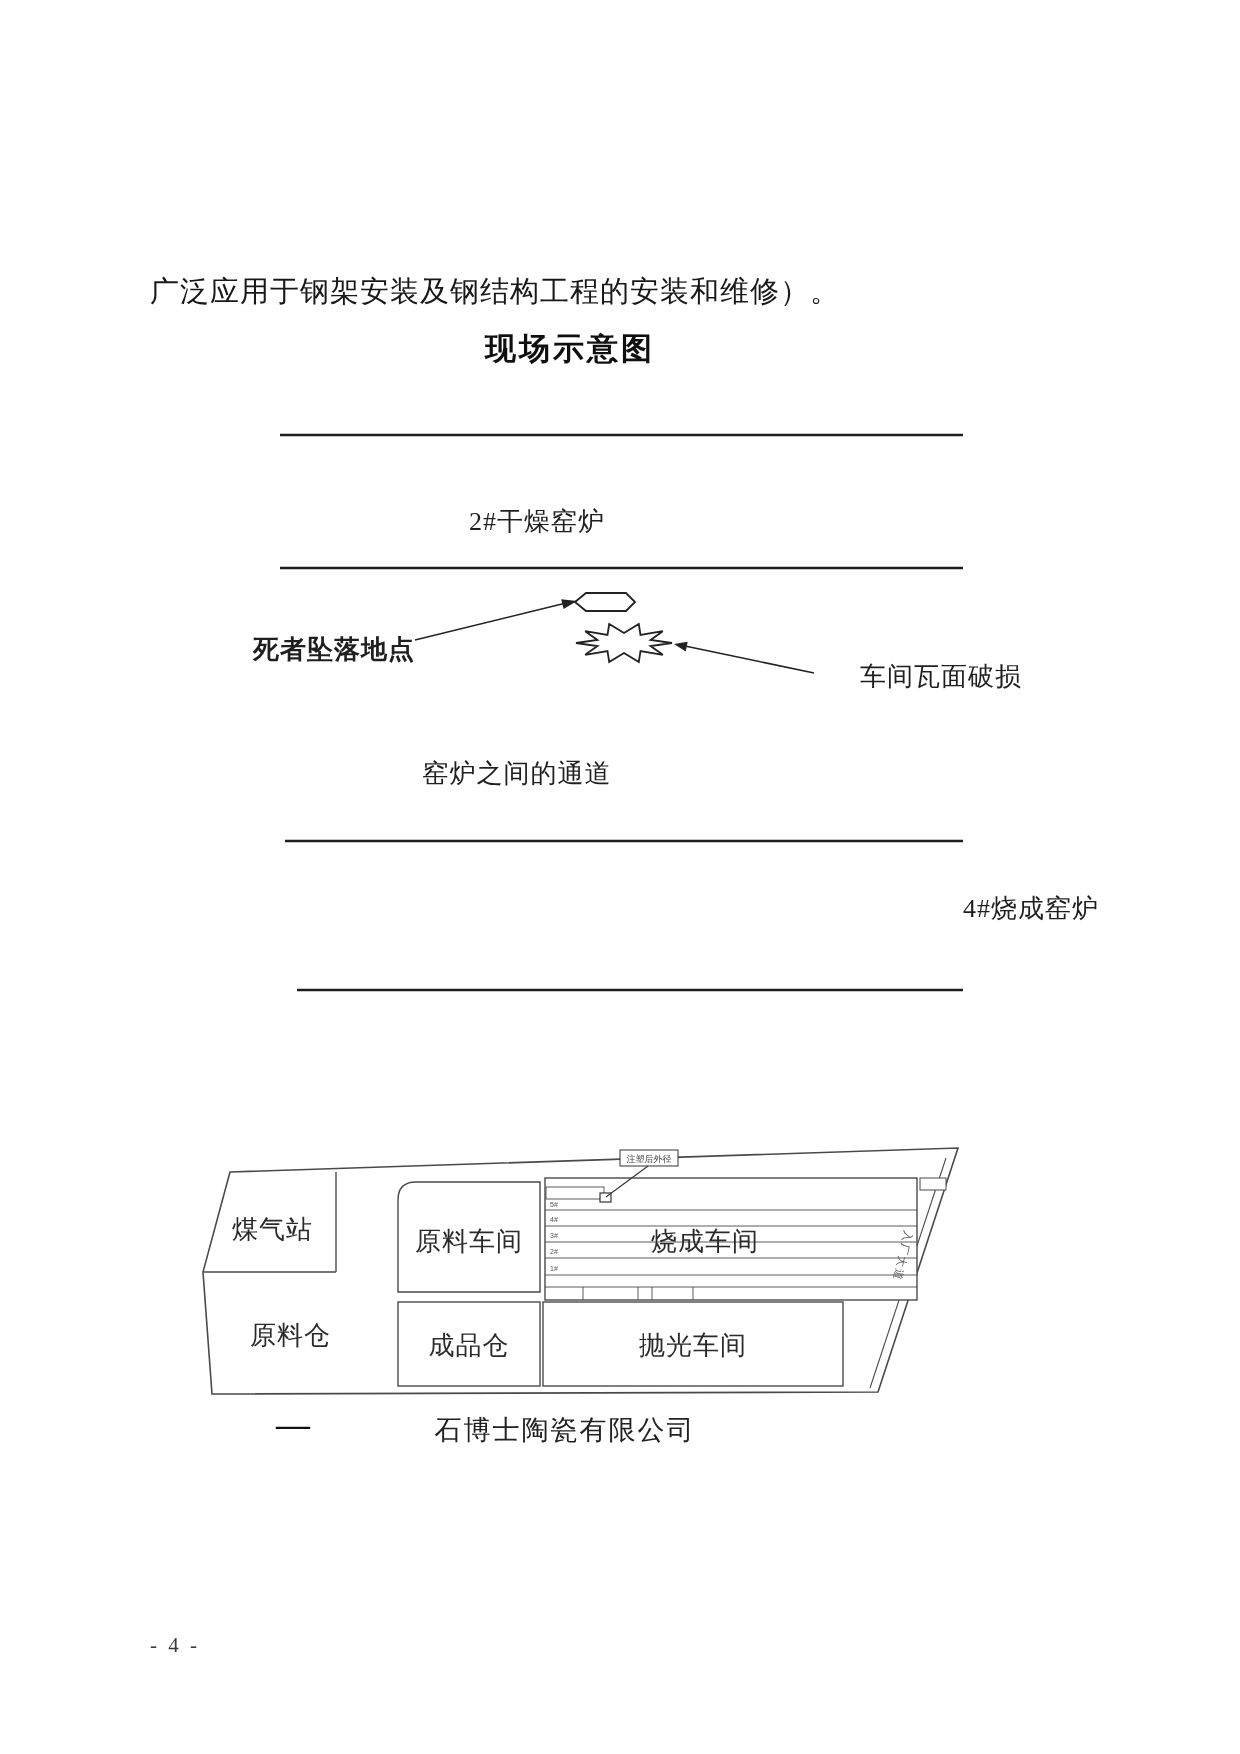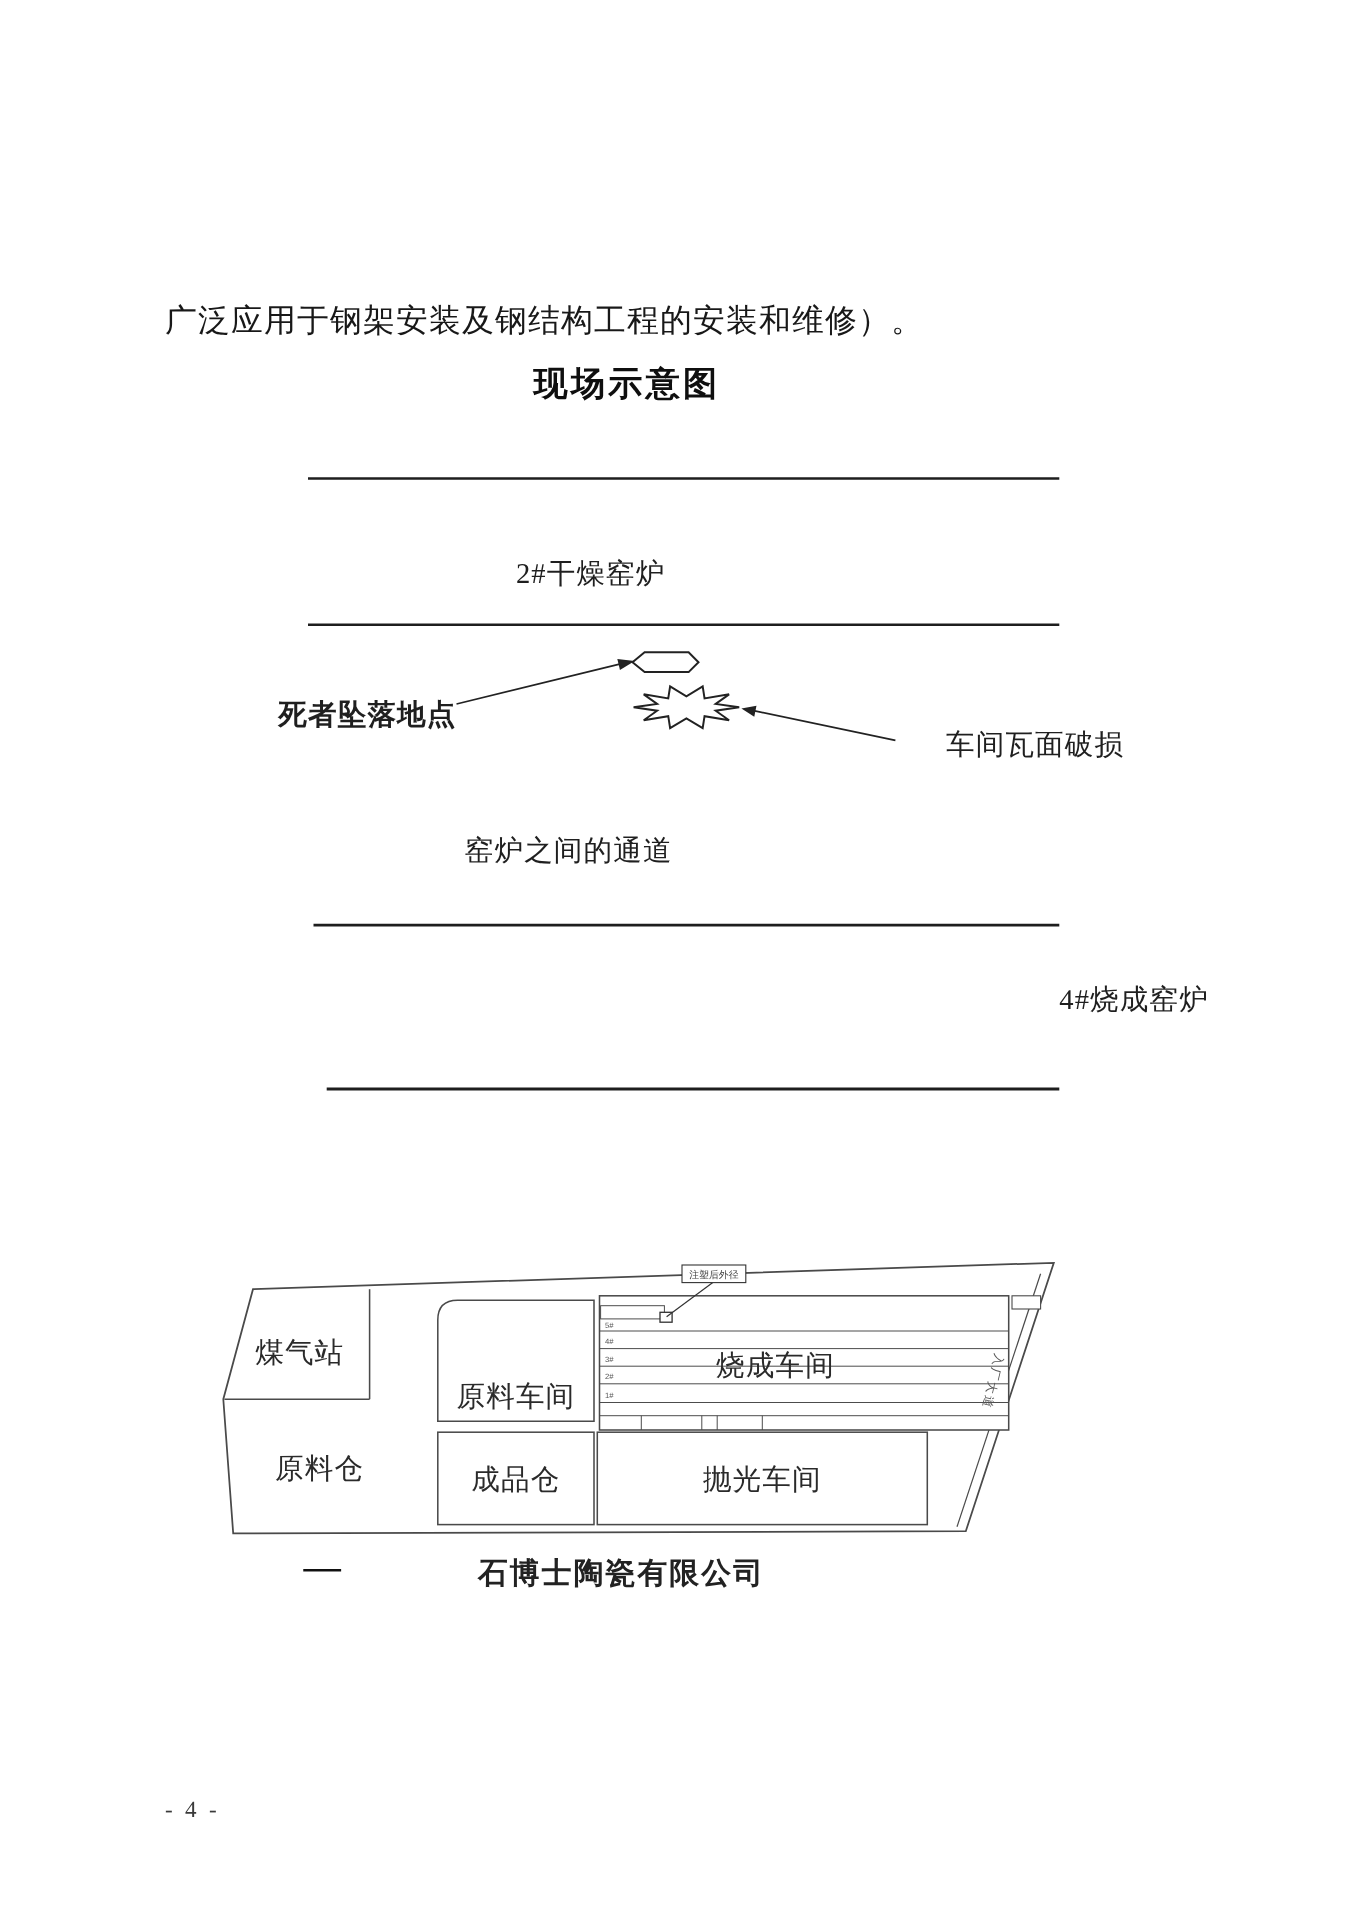--- a/index.html
+++ b/index.html
@@ -130,24 +130,24 @@
   </svg>
 
   <div class="abs diag-label" style="left:0;top:504px;width:1074px;text-align:center;">2#干燥窑炉</div>
   <div class="abs diag-label" style="left:253px;top:632px;font-weight:bold;">死者坠落地点</div>
   <div class="abs diag-label" style="left:860px;top:659px;text-align:center;">车间瓦面破损</div>
   <div class="abs diag-label" style="left:0;top:756px;width:1034px;text-align:center;">窑炉之间的通道</div>
   <div class="abs diag-label" style="left:0;top:891px;width:1060px;text-align:right;margin-left:39px;">4#烧成窑炉</div>
 
   <div class="abs plan-label" style="left:232px;top:1212px;">煤气站</div>
   <div class="abs plan-label" style="left:250px;top:1318px;">原料仓</div>
-  <div class="abs plan-label" style="left:398px;top:1224px;width:142px;text-align:center;margin-top:28px;">原料车间</div>
+  <div class="abs plan-label" style="left:398px;top:1224px;width:142px;text-align:center;">原料车间</div>
   <div class="abs plan-label" style="left:545px;top:1224px;width:320px;text-align:center;">烧成车间</div>
   <div class="abs plan-label" style="left:398px;top:1328px;width:142px;text-align:center;">成品仓</div>
   <div class="abs plan-label" style="left:543px;top:1328px;width:300px;text-align:center;">抛光车间</div>
   <div class="abs tiny-tag" style="left:622px;top:1153px;width:54px;text-align:center;">注塑后外径</div>
 
   <div class="abs dash-mark" style="left:276px;top:1406px;">—</div>
-  <div class="abs caption" style="left:0;top:1412px;width:1130px;text-align:center;font-weight:bold;">石博士陶瓷有限公司</div>
+  <div class="abs caption" style="left:0;top:1412px;width:1130px;text-align:center;">石博士陶瓷有限公司</div>
 
   <div class="abs page-num" style="left:150px;top:1633px;">- 4 -</div>
 
 </div>
 
 </body></html>

